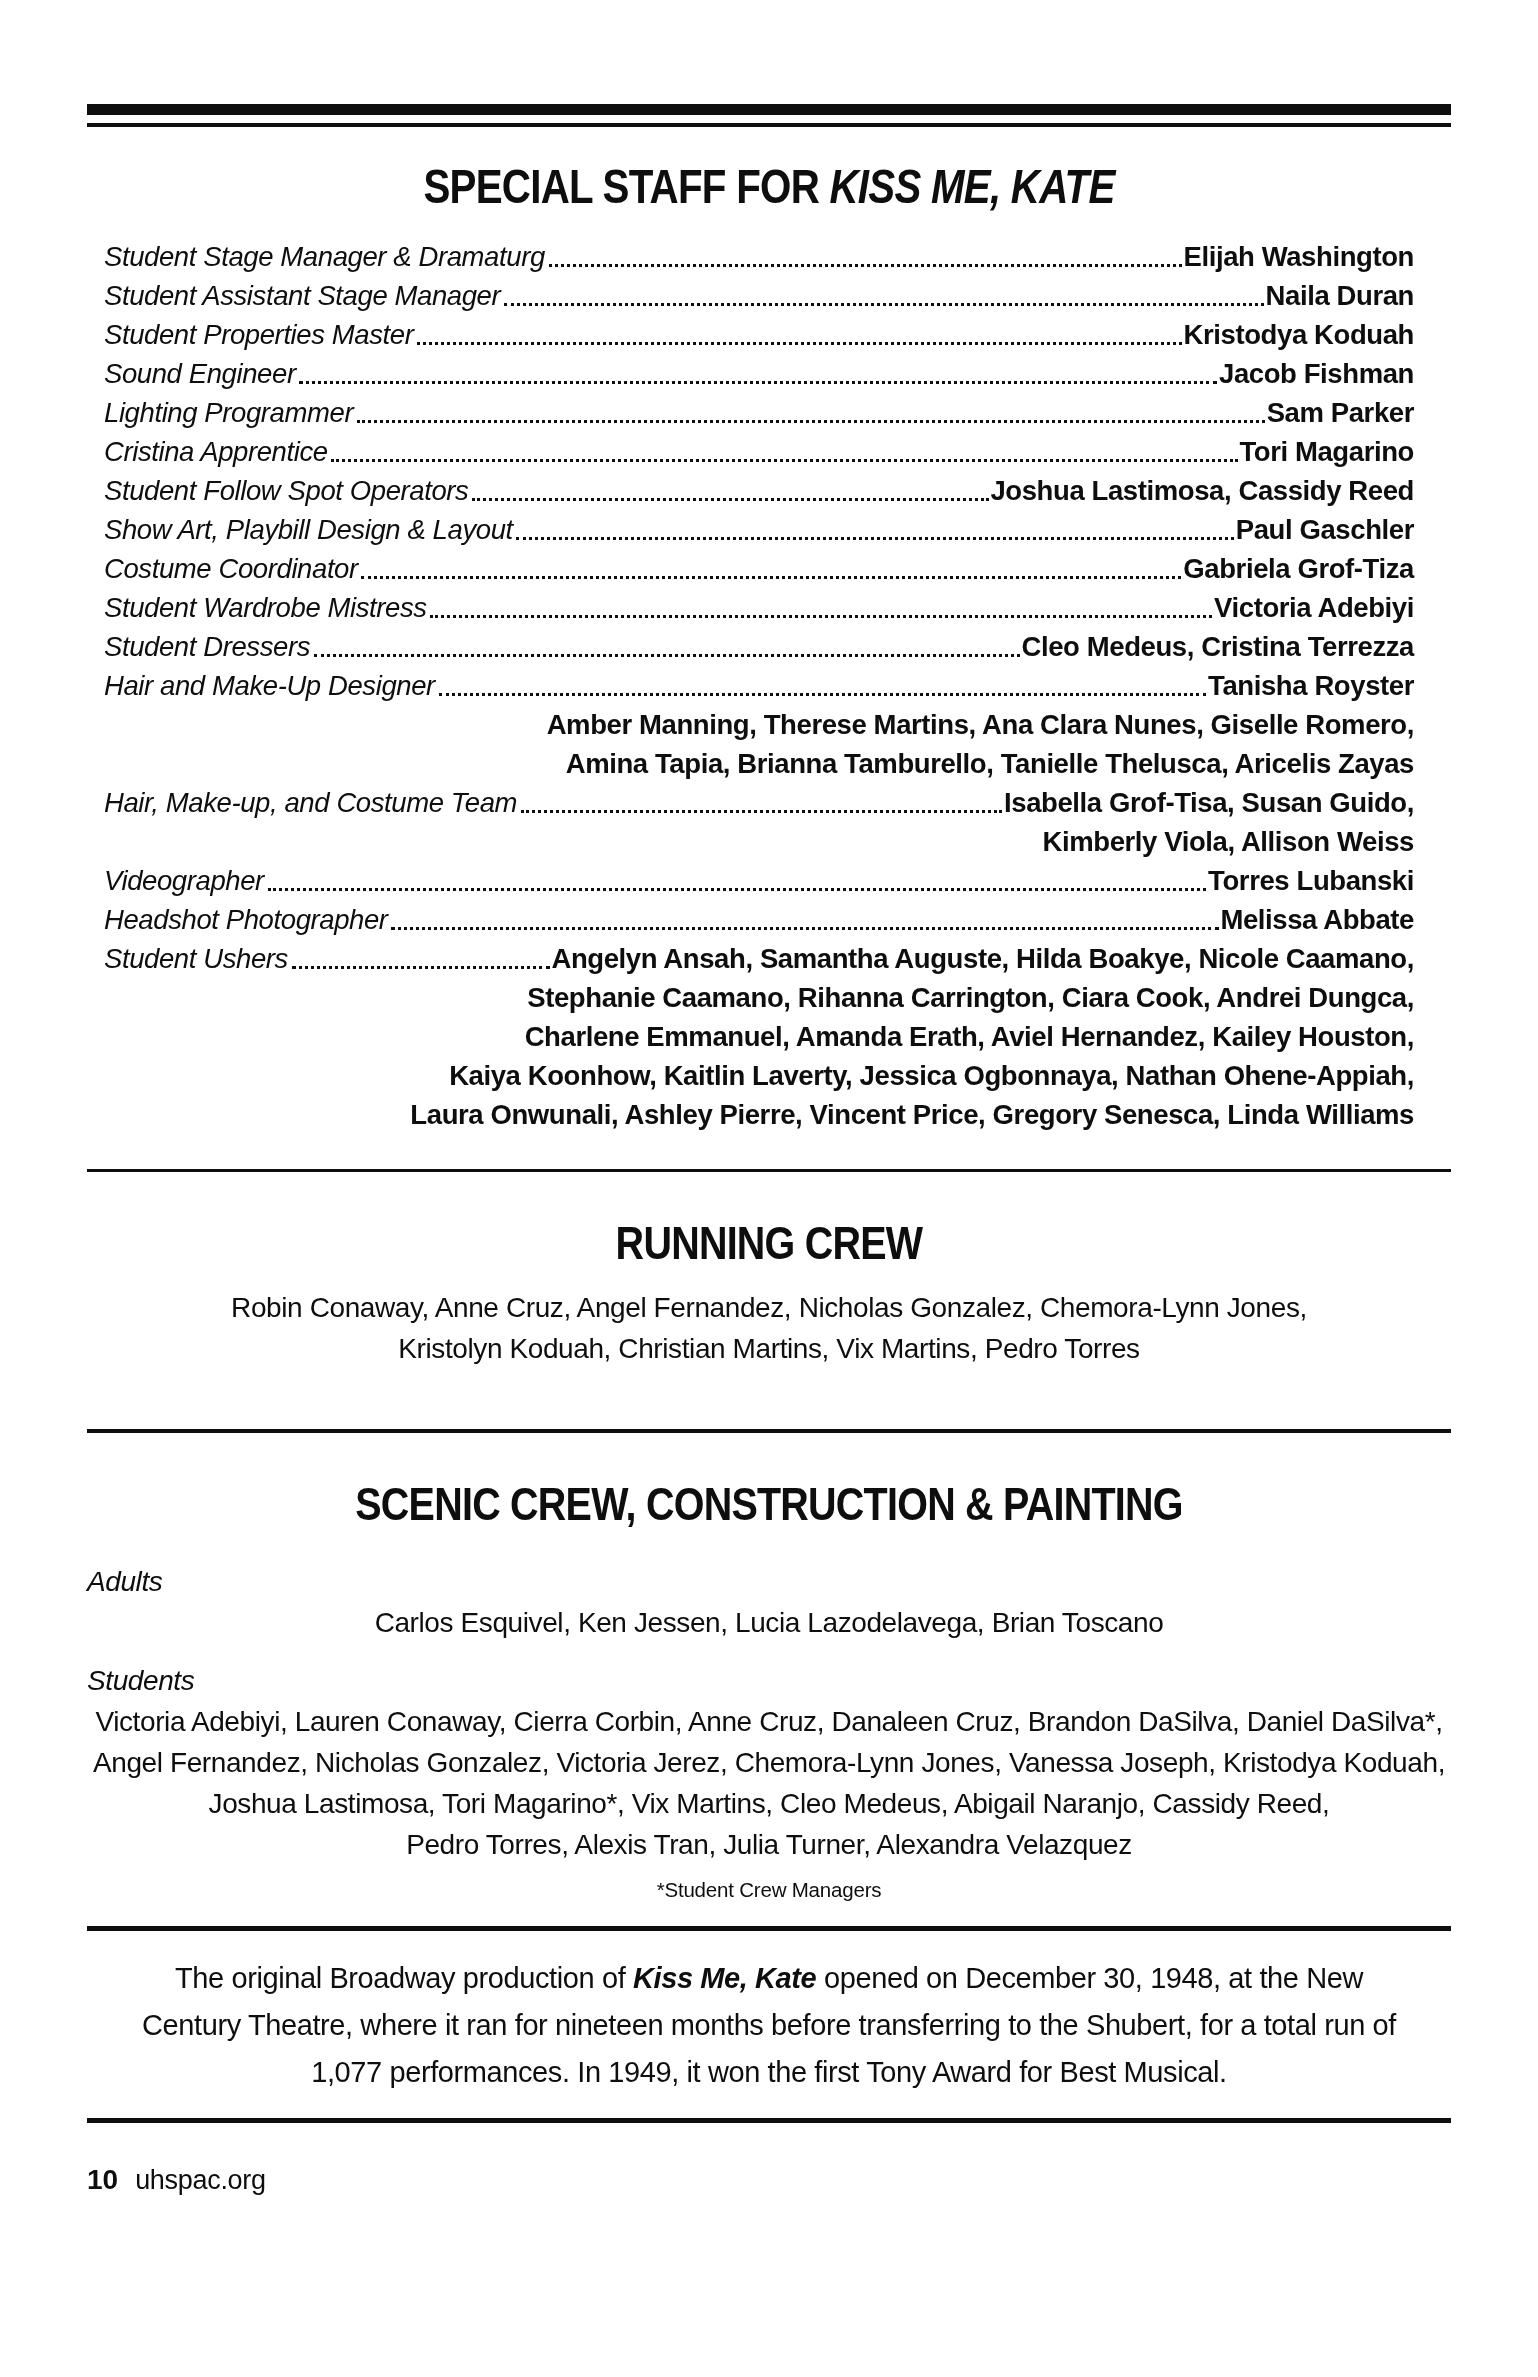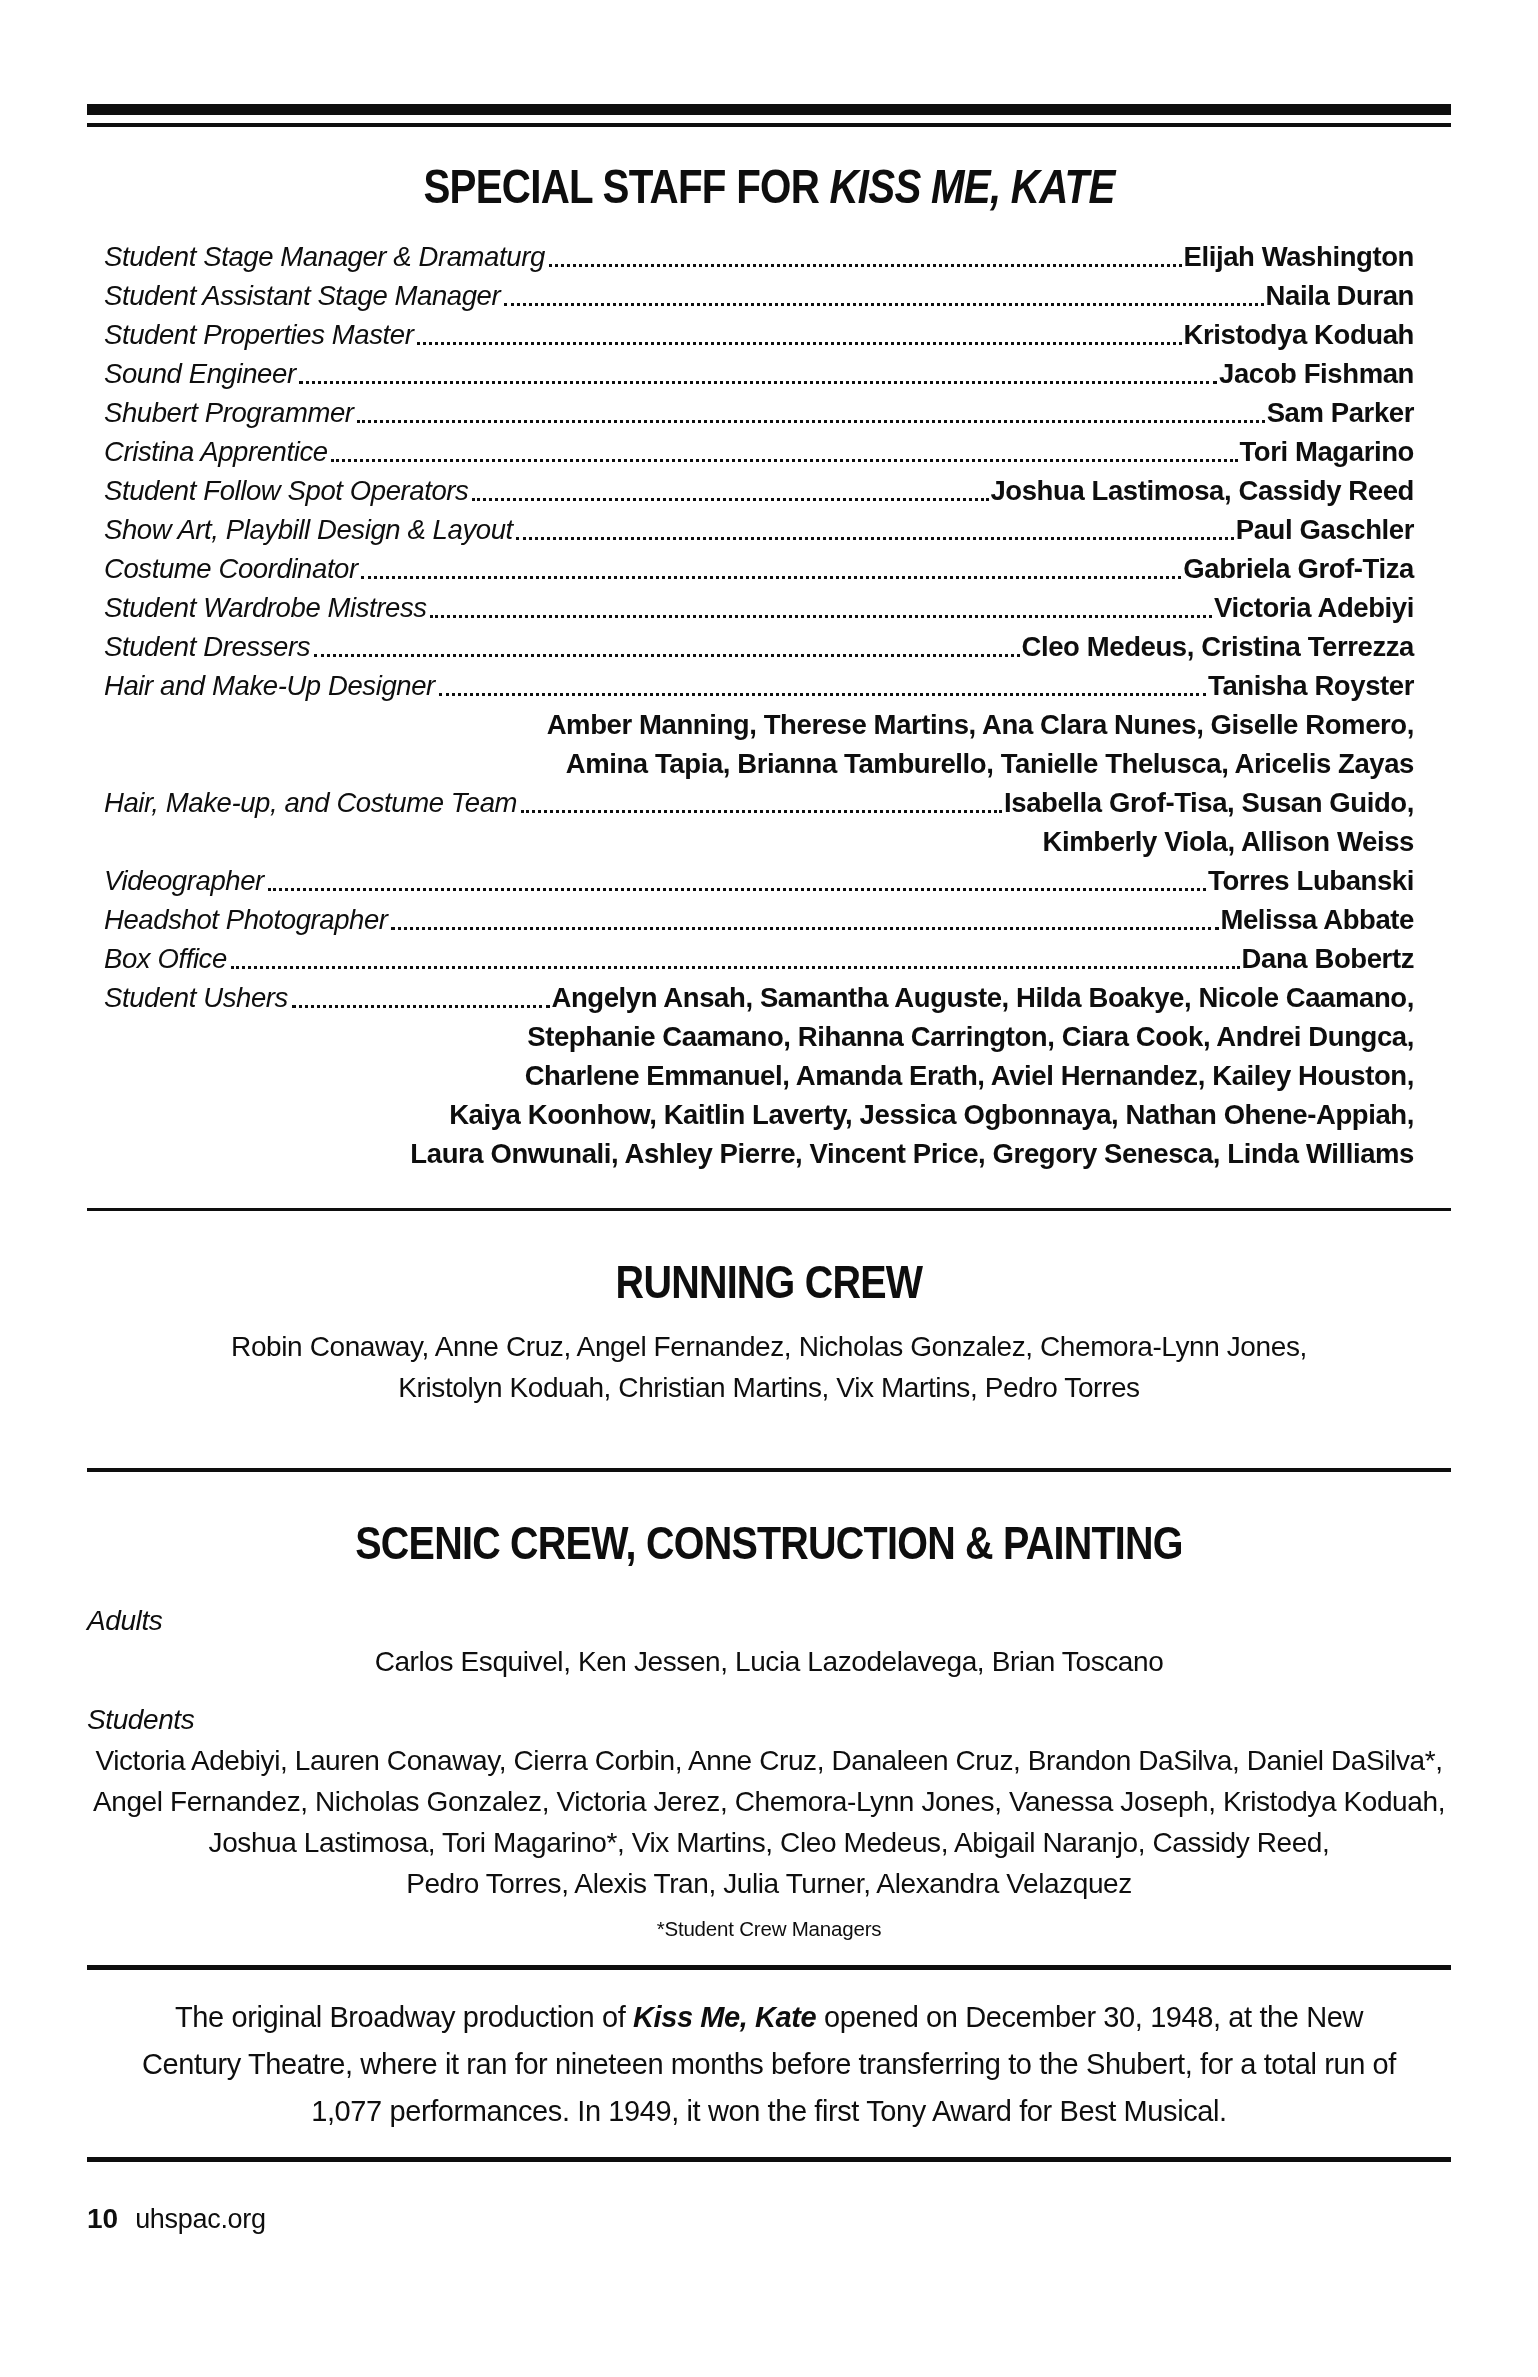--- a/index.html
+++ b/index.html
@@ -131,21 +131,21 @@
         <span class="role">Student Properties Master</span>
         <span class="leader"></span>
         <span class="names">Kristodya Koduah</span>
       </div>
     <div class="row">
         <span class="role">Sound Engineer</span>
         <span class="leader"></span>
         <span class="names">Jacob Fishman</span>
       </div>
     <div class="row">
-        <span class="role">Shubert Programmer</span>
+        <span class="role">Lighting Programmer</span>
         <span class="leader"></span>
         <span class="names">Sam Parker</span>
       </div>
     <div class="row">
         <span class="role">Cristina Apprentice</span>
         <span class="leader"></span>
         <span class="names">Tori Magarino</span>
       </div>
     <div class="row">
         <span class="role">Student Follow Spot Operators</span>
@@ -187,25 +187,20 @@
     <div class="cont">Kimberly Viola, Allison Weiss</div>
     <div class="row">
         <span class="role">Videographer</span>
         <span class="leader"></span>
         <span class="names">Torres Lubanski</span>
       </div>
     <div class="row">
         <span class="role">Headshot Photographer</span>
         <span class="leader"></span>
         <span class="names">Melissa Abbate</span>
-      </div>
-    <div class="row">
-        <span class="role">Box Office</span>
-        <span class="leader"></span>
-        <span class="names">Dana Bobertz</span>
       </div>
     <div class="row">
         <span class="role">Student Ushers</span>
         <span class="leader"></span>
         <span class="names">Angelyn Ansah, Samantha Auguste, Hilda Boakye, Nicole Caamano,</span>
       </div>
     <div class="cont">Stephanie Caamano, Rihanna Carrington, Ciara Cook, Andrei Dungca,</div>
     <div class="cont">Charlene Emmanuel, Amanda Erath, Aviel Hernandez, Kailey Houston,</div>
     <div class="cont">Kaiya Koonhow, Kaitlin Laverty, Jessica Ogbonnaya, Nathan Ohene-Appiah,</div>
     <div class="cont">Laura Onwunali, Ashley Pierre, Vincent Price, Gregory Senesca, Linda Williams</div>

